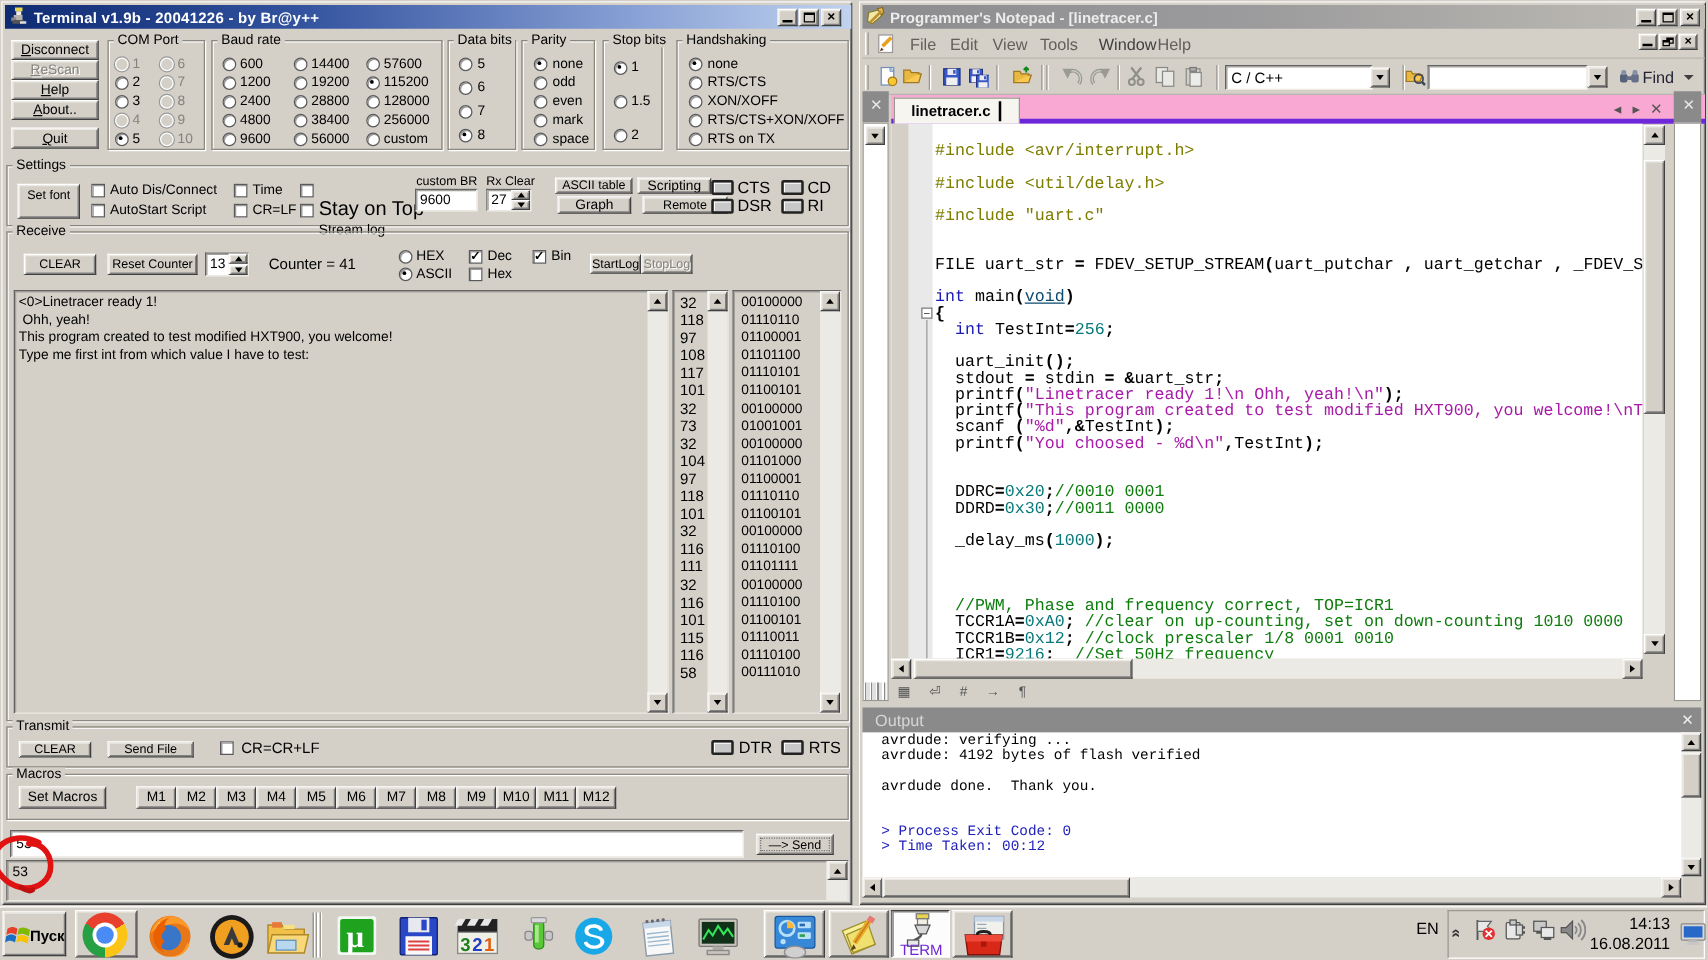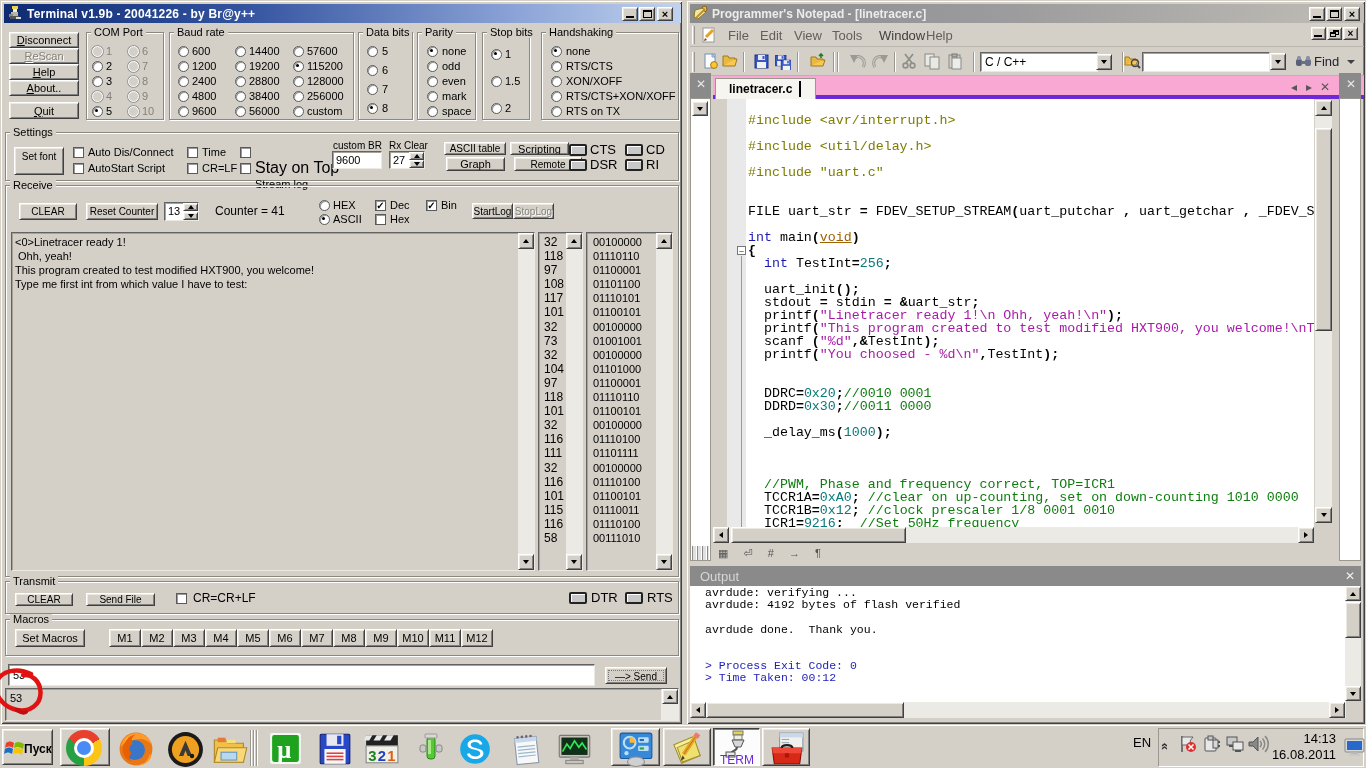--- a/index.html
+++ b/index.html
@@ -496,21 +496,21 @@
       <div class="ab" style="left:28px;top:157px;width:1px;height:277px;background:#999;"></div>
       <div class="ab mono" style="left:35px;top:15px;font-size:13.3px;line-height:13px;white-space:pre;"><span style="color:#7d7d00;">#include &lt;avr/interrupt.h&gt;</span>
 
 <span style="color:#7d7d00;">#include &lt;util/delay.h&gt;</span>
 
 <span style="color:#7d7d00;">#include "uart.c"</span>
 
 
 FILE uart_str <b>=</b> FDEV_SETUP_STREAM<b>(</b>uart_putchar <b>,</b> uart_getchar <b>,</b> _FDEV_SETUP_RW
 
-<span style="color:#1b1bb4;">int</span> main<b>(</b><span style="color:#a16207;text-decoration:underline;">void</span><b>)</b>
+<span style="color:#1b1bb4;">int</span> main<b>(</b><span style="color:#0c4a6e;text-decoration:underline;">void</span><b>)</b>
 <b>{</b>
   <span style="color:#1b1bb4;">int</span> TestInt<b>=</b><span style="color:#087878;">256</span><b>;</b>
 
   uart_init<b>();</b>
   stdout <b>=</b> stdin <b>=</b> <b>&amp;</b>uart_str<b>;</b>
   printf<b>(</b><span style="color:#a81ba8;">"Linetracer ready 1!\n Ohh, yeah!\n"</span><b>);</b>
   printf<b>(</b><span style="color:#a81ba8;">"This program created to test modified HXT900, you welcome!\nType me first int"</span>
   scanf <b>(</b><span style="color:#a81ba8;">"%d"</span><b>,&amp;</b>TestInt<b>);</b>
   printf<b>(</b><span style="color:#a81ba8;">"You choosed - %d\n"</span><b>,</b>TestInt<b>);</b>
 

